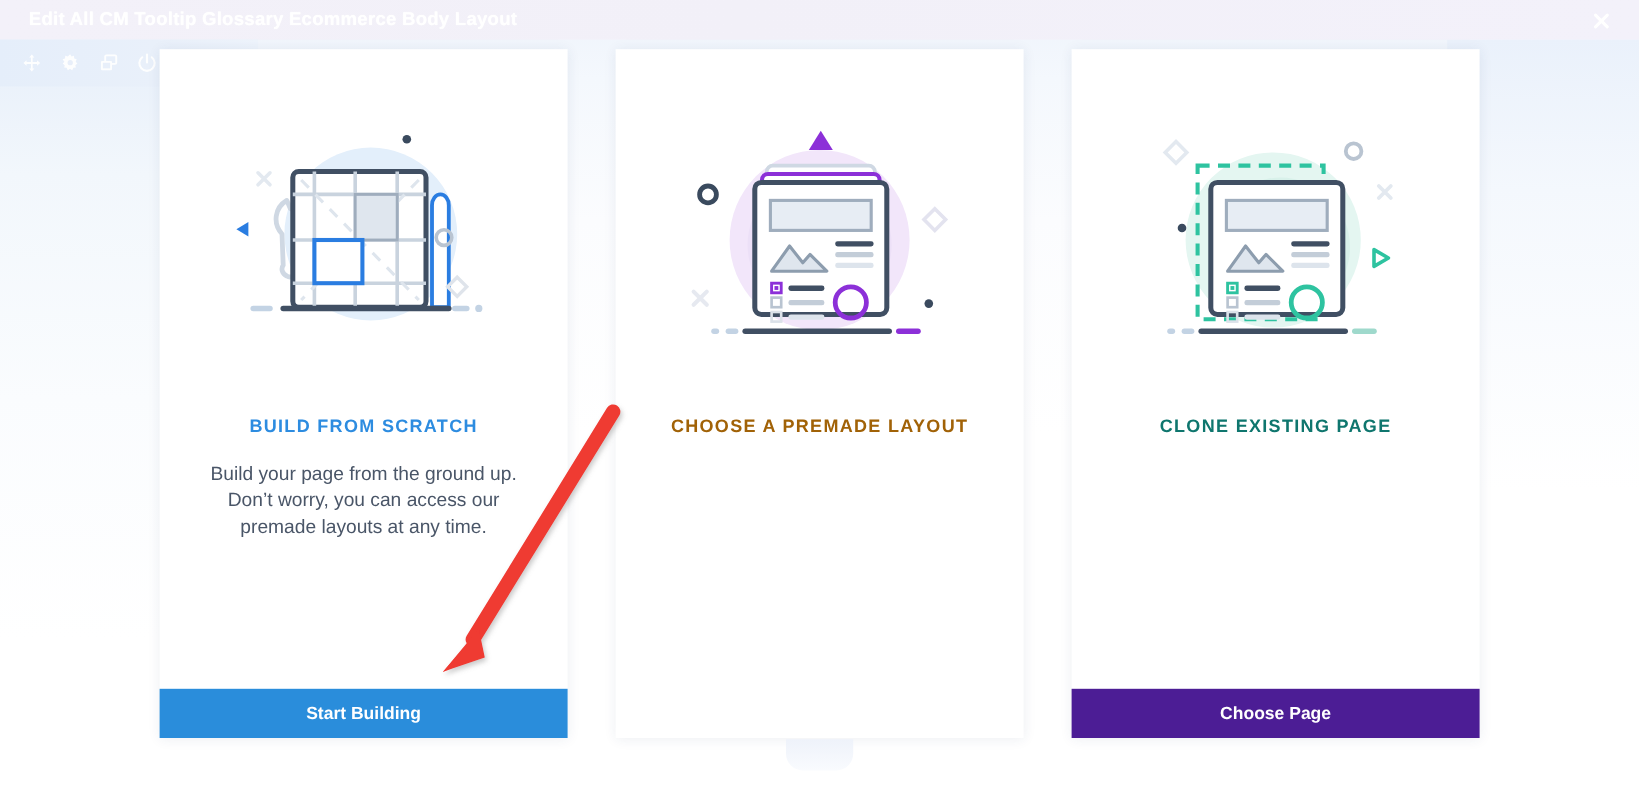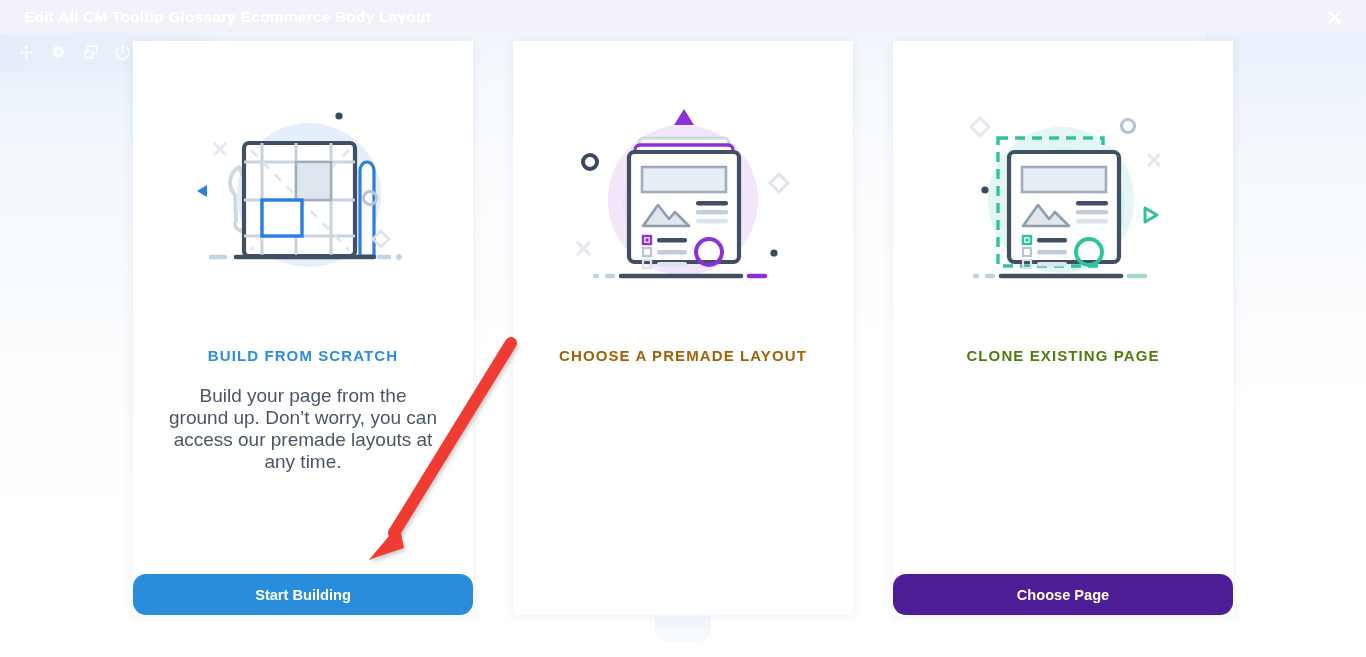--- a/index.html
+++ b/index.html
@@ -92,36 +92,35 @@
   }
   .card-title {
     text-align: center;
     font-size: 15px;
     font-weight: bold;
     letter-spacing: 1.1px;
     margin-top: 6px;
   }
   .card-desc {
     text-align: center;
-    font-size: 19px;
+    font-size: 16px;
     line-height: 22px;
     color: #4a5668;
     padding: 21px 36px 0 36px;
     font-weight: 500;
   }
   .card-btn {
     margin-top: auto;
     height: 41px;
     display: flex; align-items: center; justify-content: center;
     color: #ffffff;
     font-size: 14.6px;
     font-weight: bold;
     cursor: pointer;
     user-select: none;
-    border-radius: 13px;
   }
 
   
   #ghost-shape {
     position: absolute; left: 655px; top: 616px;
     width: 56px; height: 26px;
     border-radius: 0 0 14px 14px;
     background: linear-gradient(180deg, #eef2fa 0%, #f9fbfe 100%);
   }
 
@@ -311,21 +310,21 @@
           <line x1="32" y1="176" x2="34" y2="176"></line>
         </g>
 
         <path d="M37 18 l9 9 -9 9 -9-9z" fill="none" stroke="#e3e9f0" stroke-width="3"></path>
         <circle cx="185" cy="26" r="6.5" fill="none" stroke="#b9c4d1" stroke-width="3.2"></circle>
         <path d="M206 55 l10 10 M216 55 l-10 10" stroke="#e3e9f0" stroke-width="3.2" stroke-linecap="round"></path>
         <path d="M202 108 l12 7 -12 7z" fill="none" stroke="#2ec3a0" stroke-width="3" stroke-linejoin="round"></path>
         <circle cx="42" cy="90" r="3.6" fill="#3a4a5e"></circle>
       </svg>
     </div>
-    <div class="card-title" style="color:#4d7c0f">CLONE EXISTING PAGE</div>
+    <div class="card-title" style="color:#0f766e">CLONE EXISTING PAGE</div>
     <div class="card-btn" style="background:#4c1d95">Choose Page</div>
   </div>
 
 </div>
 
 <div id="ghost-shape"></div>
 
 <svg id="annotation-arrow" aria-hidden="true">
   <defs>
     <filter id="arrow-shadow" x="-30%" y="-30%" width="170%" height="170%">

